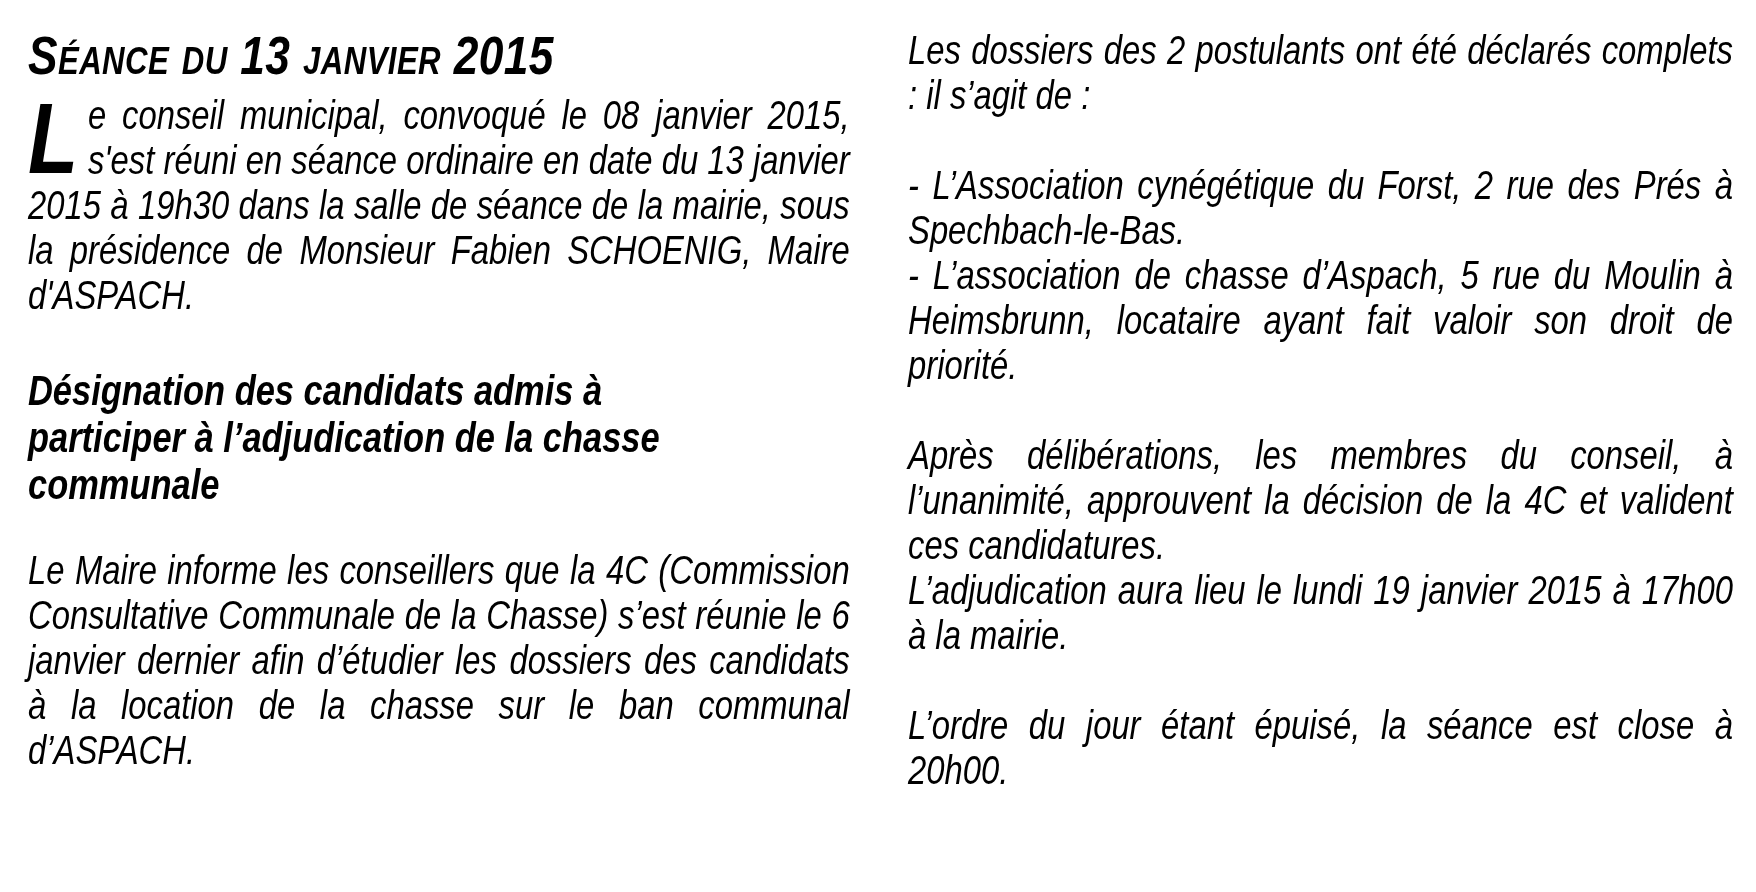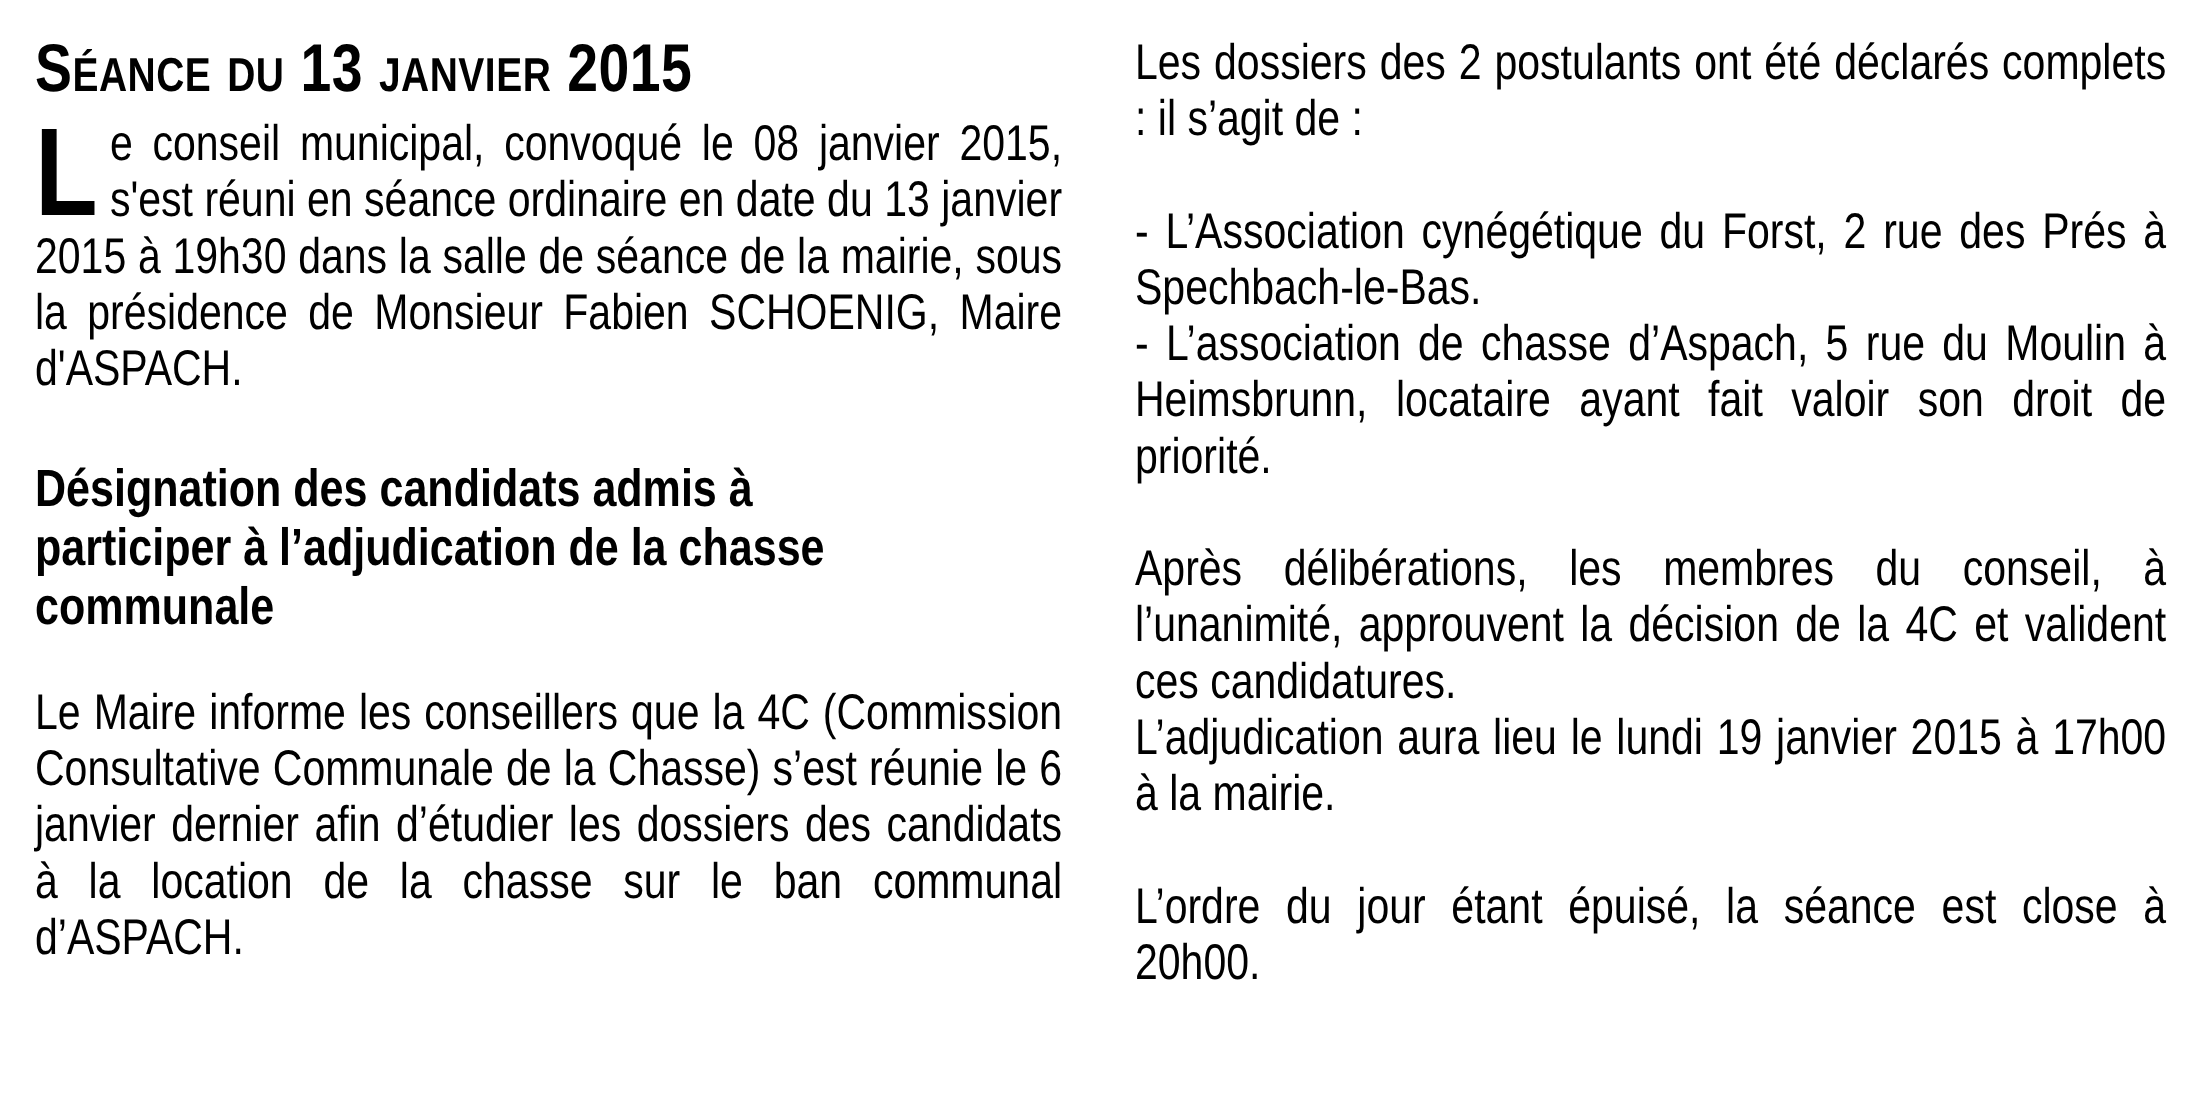--- a/index.html
+++ b/index.html
@@ -12,20 +12,21 @@
     position: relative;
     background: #ffffff;
     color: #000000;
     font-family: "Liberation Sans", sans-serif;
     overflow: hidden;
   }
   .page {
     position: absolute;
     inset: 0;
     background: #ffffff;
+    font-style: italic;
   }
   
   .col {
     position: absolute;
     transform: scaleX(0.82);
     transform-origin: 0 0;
   }
   .col-left {
     left: 28px;
     top: 24px;

